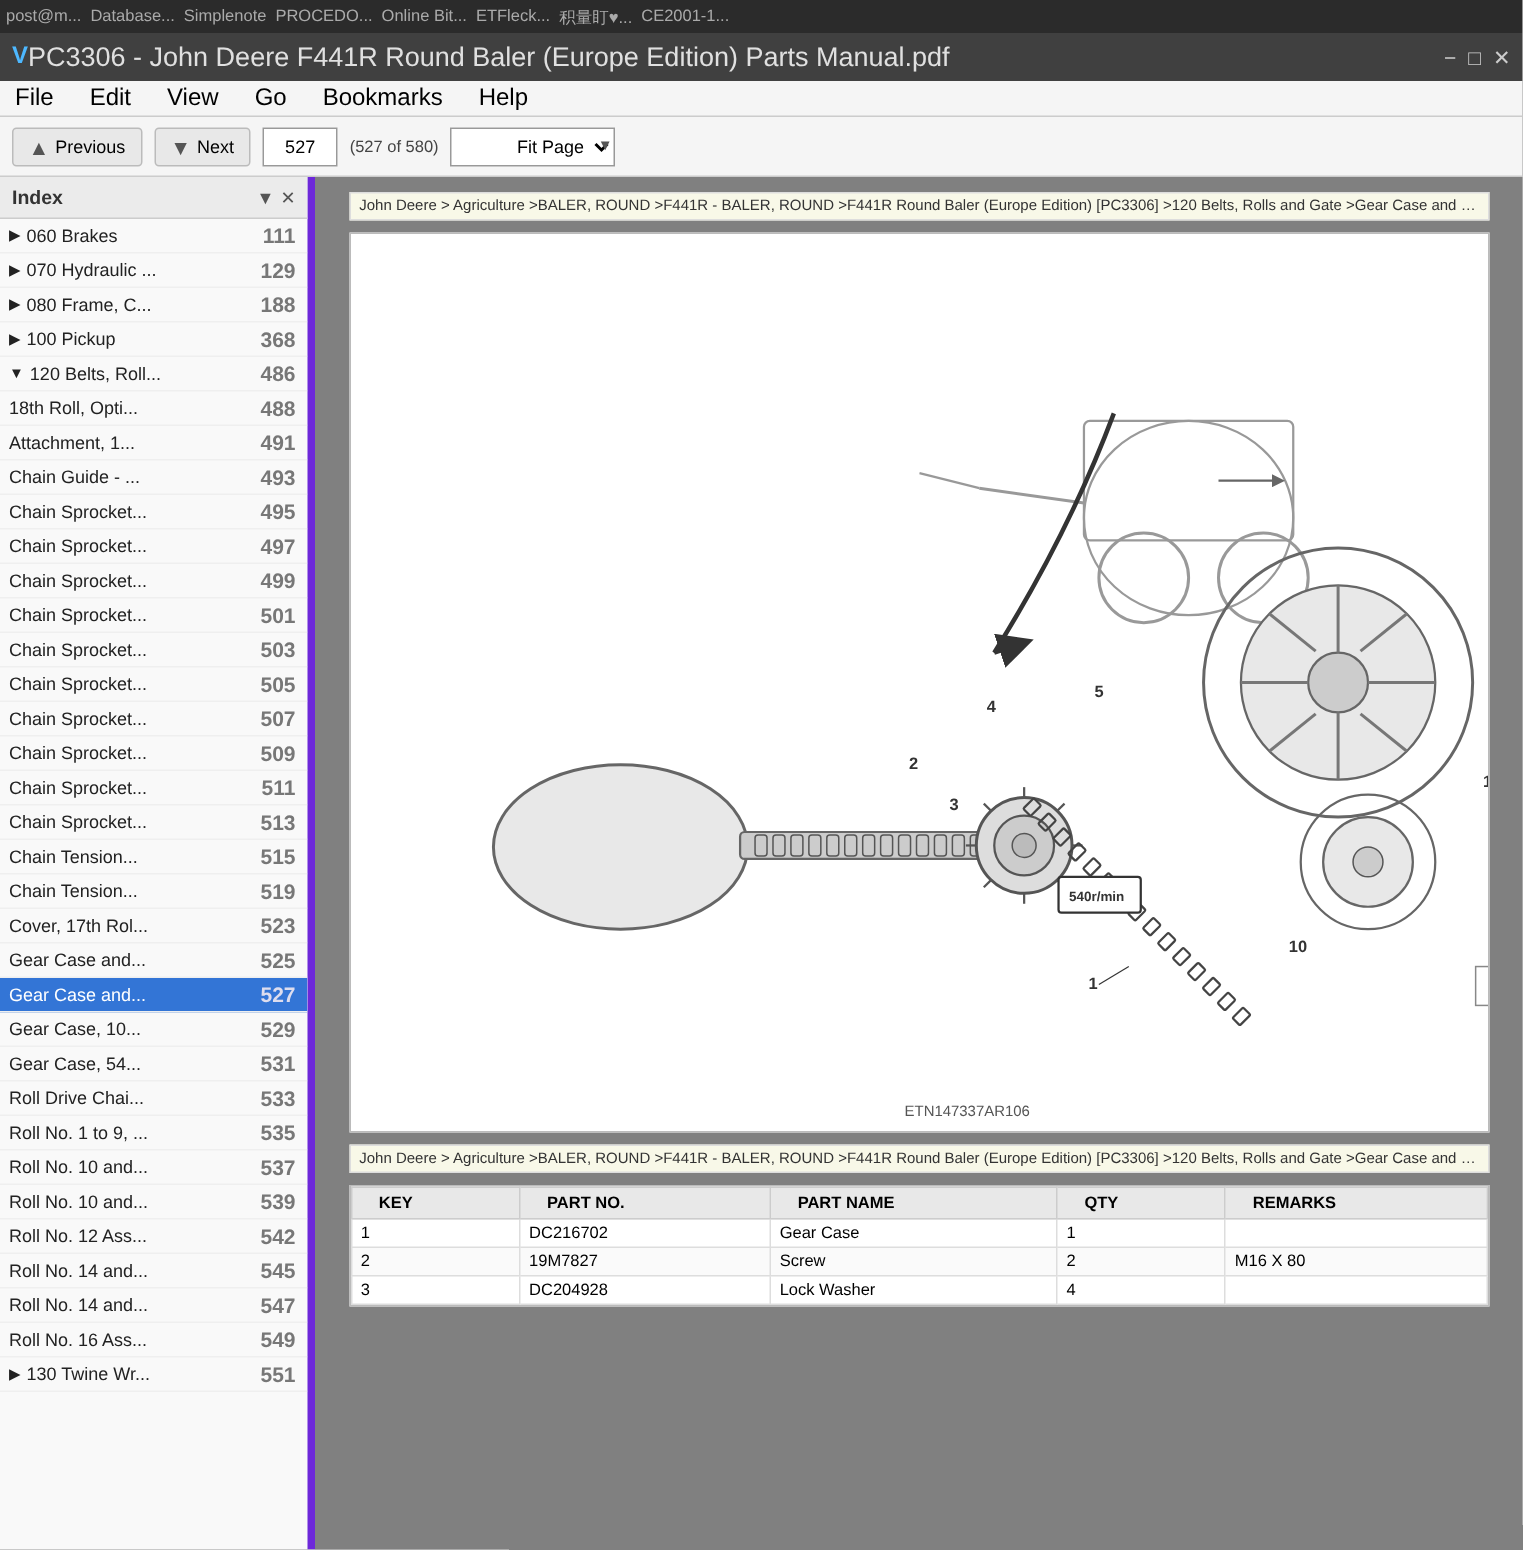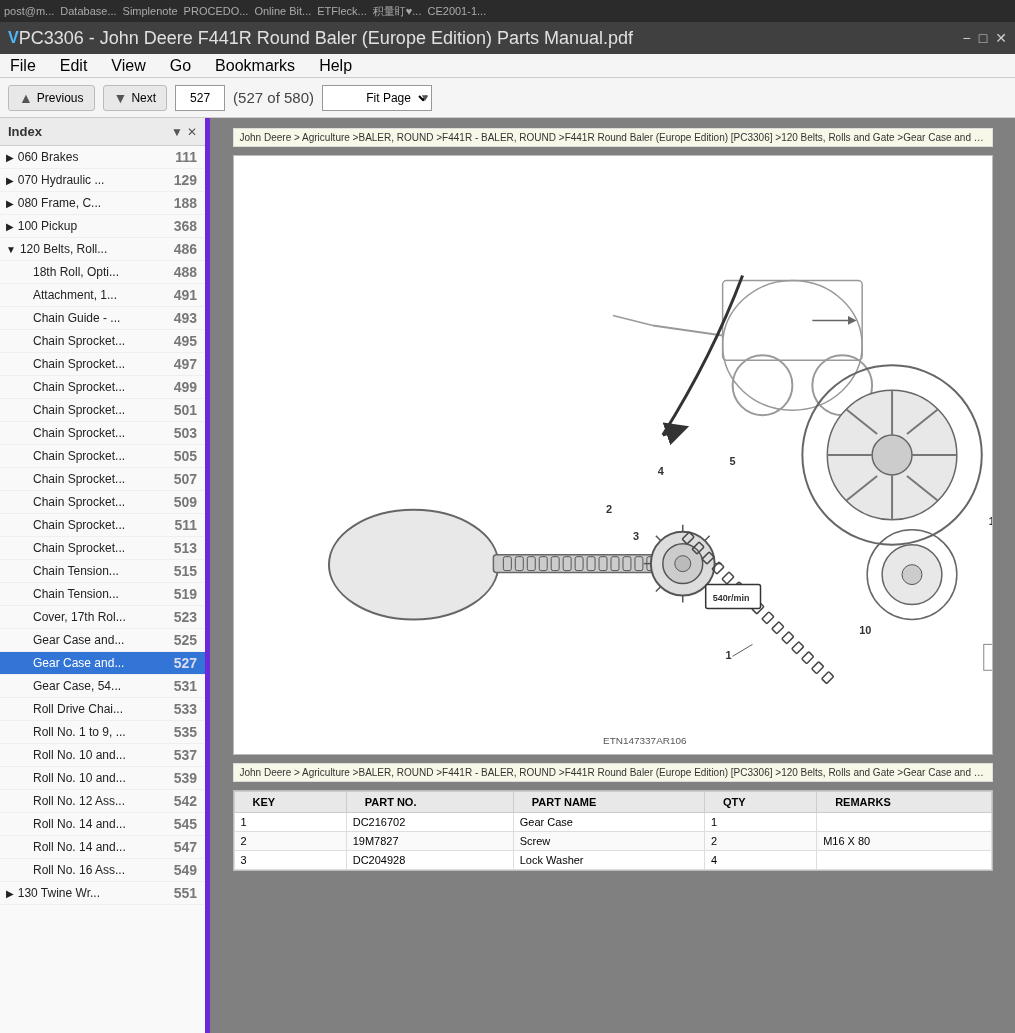--- a/index.html
+++ b/index.html
@@ -69,21 +69,21 @@
     .nav-btn .arrow { font-size: 14px; color: #555; }
 
     #page-input {
       width: 50px;
       height: 26px;
       border: 1px solid #999;
       text-align: center;
       font-size: 12px;
       padding: 2px;
     }
-    #page-info { font-size: 15px; color: #444; }
+    #page-info { font-size: 11px; color: #444; }
 
     #fit-select {
       height: 26px;
       font-size: 12px;
       border: 1px solid #999;
       padding: 2px 4px;
       background: white;
       min-width: 110px;
       text-align: right;
     }
@@ -130,21 +130,21 @@
       border-bottom: 1px solid #efefef;
       font-size: 12px;
       color: #222;
     }
     .sidebar-item.active { background: #3375d6; color: white; }
     .sidebar-item .item-label { flex: 1; white-space: nowrap; overflow: hidden; text-overflow: ellipsis; }
     .sidebar-item .item-page { color: #777; font-size: 14px; min-width: 30px; text-align: right; font-weight: bold; }
     .sidebar-item.active .item-page { color: #dde; }
     .sidebar-item.group { padding-left: 6px; }
     .sidebar-item.group .arrow-icon { margin-right: 4px; font-size: 10px; }
-    .sidebar-item.sub { padding-left: 33px; }
+    .sidebar-item.sub { padding-left: 6px; }
 
     
     #doc-area {
       flex: 1;
       background: #808080;
       overflow: auto;
       display: flex;
       flex-direction: column;
       align-items: center;
       padding: 10px;
@@ -369,20 +369,24 @@
           <span class="item-label">Cover, 17th Rol...</span>
           <span class="item-page">523</span>
         </div>
         <div class="sidebar-item sub">
           <span class="item-label">Gear Case and...</span>
           <span class="item-page">525</span>
         </div>
         <div class="sidebar-item sub active">
           <span class="item-label">Gear Case and...</span>
           <span class="item-page">527</span>
+        </div>
+        <div class="sidebar-item sub">
+          <span class="item-label">Gear Case, 10...</span>
+          <span class="item-page">529</span>
         </div>
         <div class="sidebar-item sub">
           <span class="item-label">Gear Case, 54...</span>
           <span class="item-page">531</span>
         </div>
         <div class="sidebar-item sub">
           <span class="item-label">Roll Drive Chai...</span>
           <span class="item-page">533</span>
         </div>
         <div class="sidebar-item sub">

